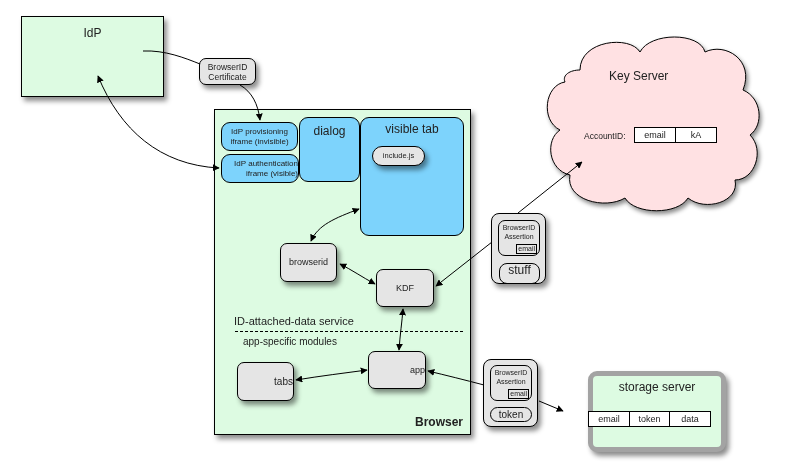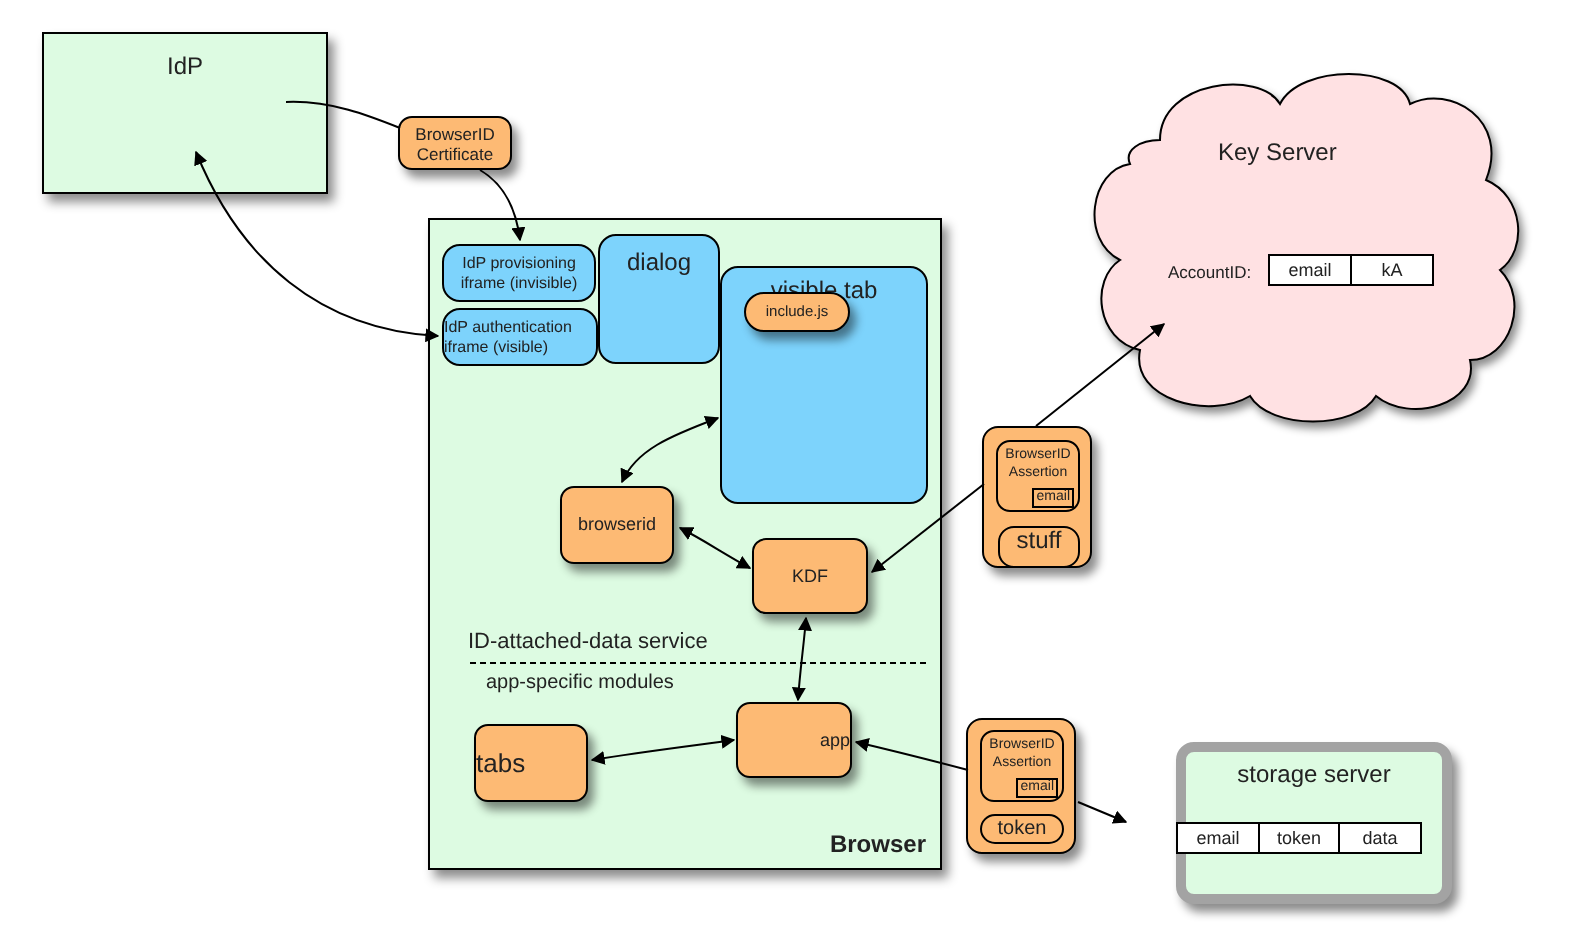--- a/index.html
+++ b/index.html
@@ -2,21 +2,21 @@
 <html><head>
 <meta charset="utf-8">
 <style>
   html, body { margin:0; padding:0; background:#ffffff; }
   body { width:786px; height:475px; position:relative; overflow:hidden;
          font-family:"Liberation Sans", sans-serif; color:#222; }
   .abs { position:absolute; box-sizing:border-box; }
   .shadow { box-shadow: 3px 4px 5px rgba(0,0,0,0.45); }
   .green { background:#ddfbe2; }
   .gray { background:#7dd3fc; }
-  .white { background:#fdba74; }
+  .white { background:#e5e5e5; }
   .lbl { position:absolute; text-align:center; white-space:nowrap; }
   svg#wires { position:absolute; left:0; top:0; }
   .cell { display:inline-block; text-align:center; border-right:1px solid #000; box-sizing:border-box; height:100%; line-height:14px; }
   .cell:last-child { border-right:none; }
   .table { position:absolute; border:1px solid #000; background:#fff; font-size:9px; display:flex; box-sizing:border-box; }
 </style>
 </head>
 <body>
 
 <div class="abs green shadow" style="left:21px;top:16px;width:143px;height:81px;border:1px solid #000;">
@@ -28,49 +28,49 @@
   <div class="lbl" style="left:19px;top:205px;font-size:11px;text-align:right;">ID-attached-data service</div>
   <div class="abs" style="left:20px;top:221px;width:228px;border-top:1px dashed #000;"></div>
   <div class="lbl" style="left:28px;top:226px;font-size:10px;">app-specific modules</div>
 </div>
 
 <div class="abs gray" style="left:221px;top:122px;width:77px;height:29px;border:1px solid #000;border-radius:9px;font-size:8px;text-align:center;line-height:10px;padding-top:4px;">
   <div>IdP provisioning</div>
   <div>iframe (invisible)</div>
 </div>
 
-<div class="abs gray" style="left:221px;top:154px;width:78px;height:29px;border:1px solid #000;border-radius:9px;font-size:8px;text-align:left;line-height:10px;padding-top:4px;">
+<div class="abs gray" style="left:221px;top:154px;width:78px;height:29px;border:1px solid #000;border-radius:9px;font-size:8px;text-align:right;line-height:10px;padding-top:4px;">
   <div>IdP authentication</div>
   <div>iframe (visible)</div>
 </div>
 
 <div class="abs gray" style="left:299px;top:117px;width:61px;height:65px;border:1px solid #000;border-radius:9px;">
   <div class="lbl" style="left:0;right:0;top:6px;font-size:12px;">dialog</div>
 </div>
 
-<div class="abs gray" style="left:360px;top:117px;width:104px;height:119px;border:1px solid #000;border-radius:9px;margin-top:16px;">
+<div class="abs gray" style="left:360px;top:117px;width:104px;height:119px;border:1px solid #000;border-radius:9px;">
   <div class="lbl" style="left:0;right:0;top:4px;font-size:12px;">visible tab</div>
 </div>
 <div class="abs white shadow" style="left:372px;top:146px;width:53px;height:20px;border:1px solid #000;border-radius:10px;font-size:7.5px;text-align:center;line-height:18px;">
   <span>include.js</span>
 </div>
 
 <div class="abs white shadow" style="left:280px;top:243px;width:57px;height:39px;border:1px solid #000;border-radius:7px;font-size:9px;text-align:center;line-height:37px;">
   <span>browserid</span>
 </div>
 
 <div class="abs white shadow" style="left:376px;top:269px;width:58px;height:38px;border:1px solid #000;border-radius:7px;font-size:9px;text-align:center;line-height:36px;">
   <span>KDF</span>
 </div>
 
 <div class="abs white shadow" style="left:368px;top:351px;width:58px;height:38px;border:1px solid #000;border-radius:7px;font-size:9px;text-align:right;line-height:36px;">
   <span>app</span>
 </div>
 
-<div class="abs white shadow" style="left:237px;top:362px;width:57px;height:39px;border:1px solid #000;border-radius:7px;font-size:13px;text-align:left;line-height:37px;">
+<div class="abs white shadow" style="left:237px;top:362px;width:57px;height:39px;border:1px solid #000;border-radius:7px;font-size:10px;text-align:right;line-height:37px;">
   <span>tabs</span>
 </div>
 
 <div class="abs white shadow" style="left:199px;top:58px;width:57px;height:27px;border:1px solid #000;border-radius:7px;font-size:8.5px;text-align:center;line-height:10px;padding-top:3px;">
   <div>BrowserID</div>
   <div>Certificate</div>
 </div>
 
 <svg class="abs" style="left:540px;top:30px;" width="230" height="190" viewBox="0 0 230 190">
   <defs>

